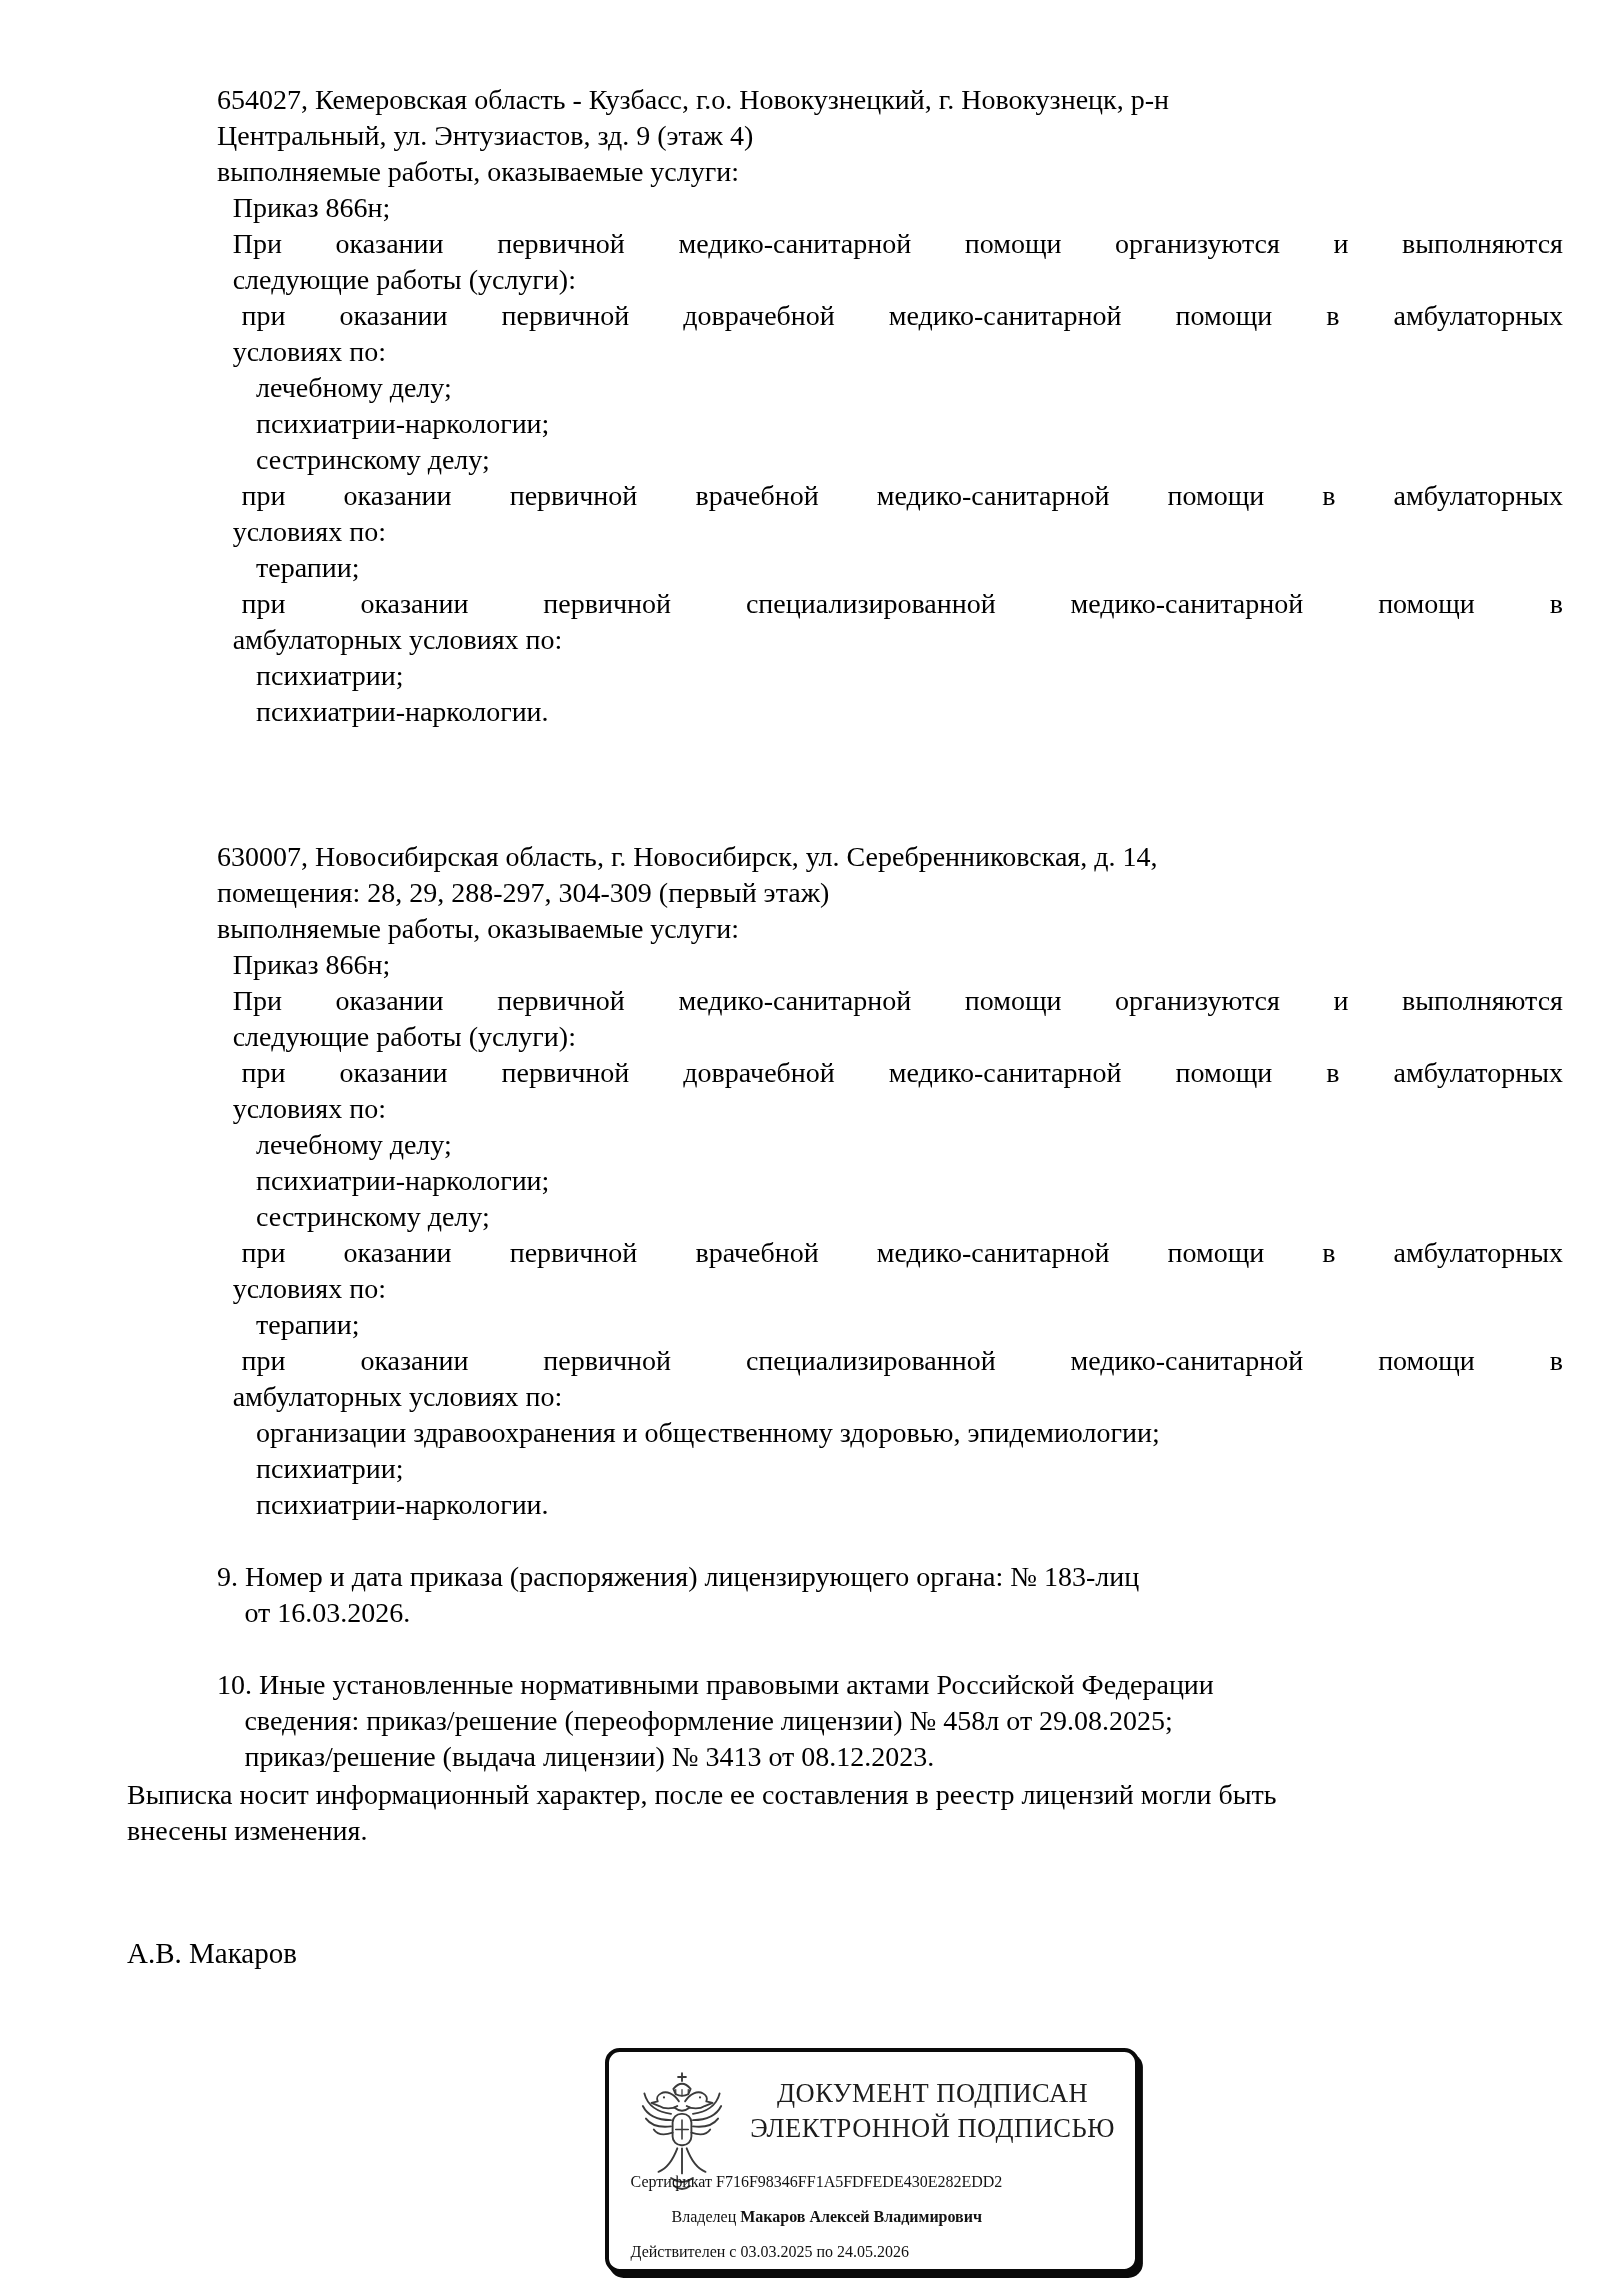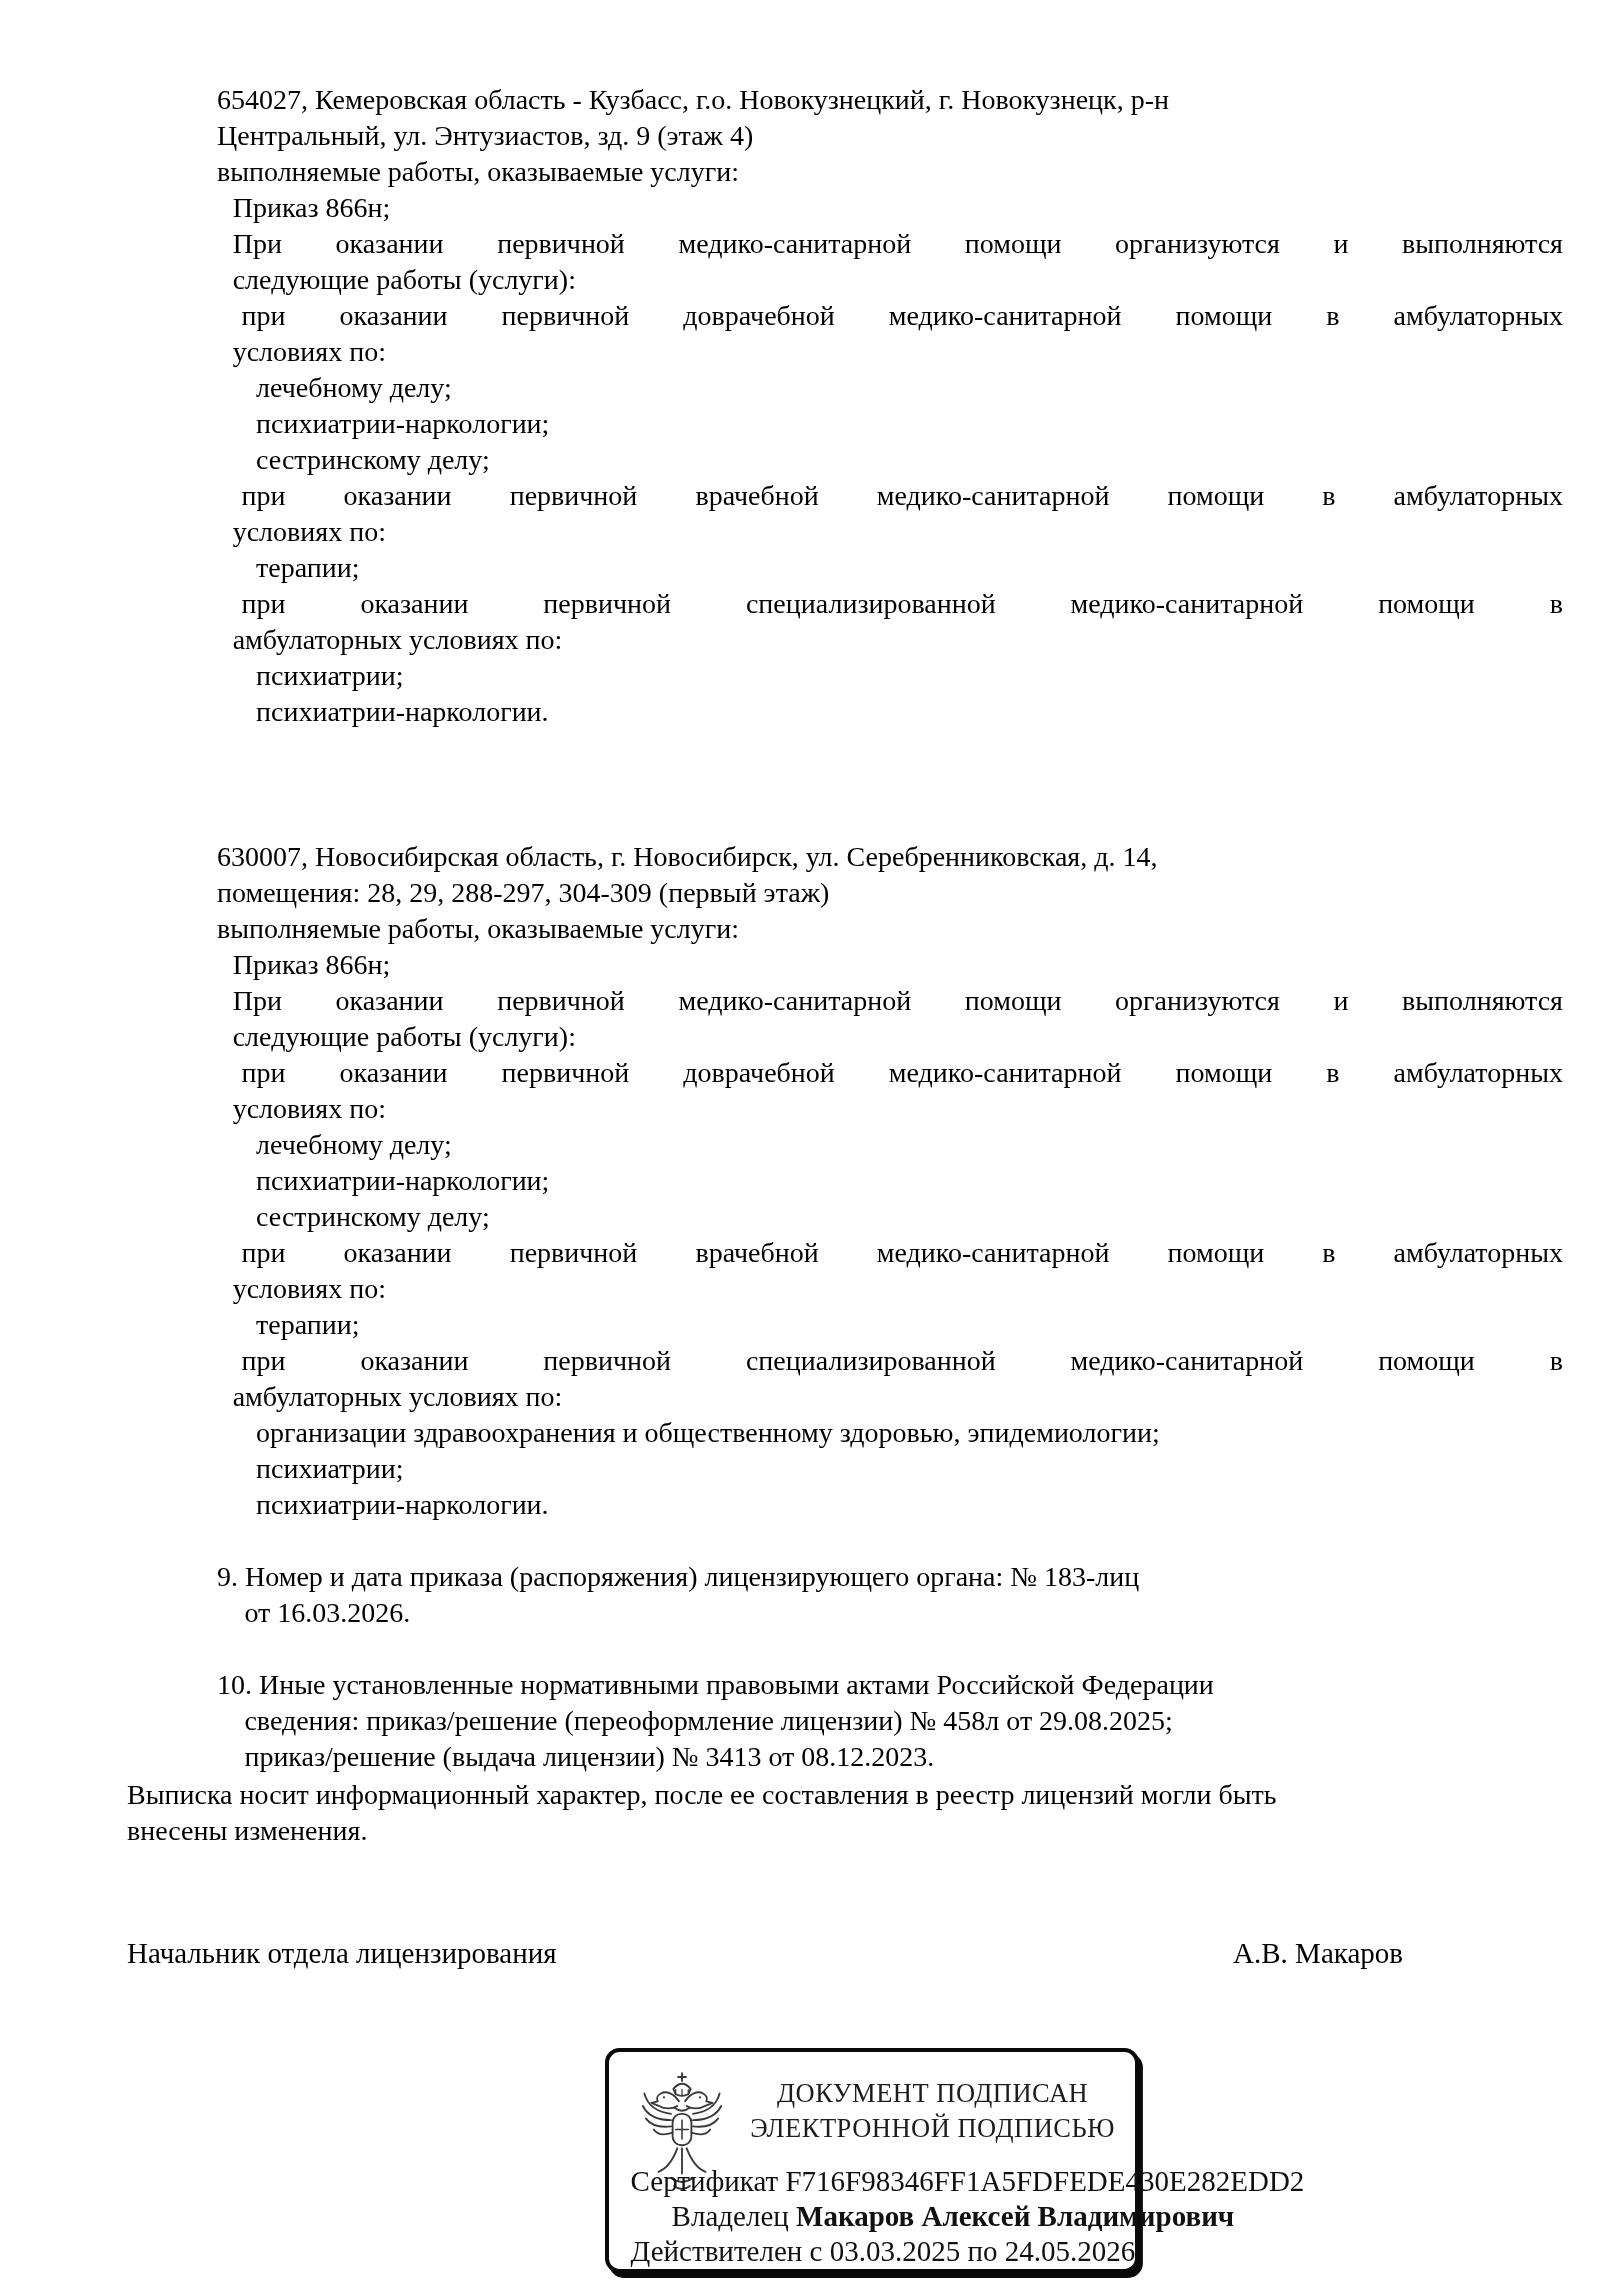--- a/index.html
+++ b/index.html
@@ -40,21 +40,21 @@
     border:4.9px solid #0a0a0a;border-radius:14.7px;
     box-shadow:3.9px 4.9px 0 0 #0a0a0a;
     box-sizing:border-box;
   }
   .stamp-emblem{position:absolute;left:25.5px;top:11.8px;width:94px;height:153px;}
   .stamp-title{
     position:absolute;left:133px;right:11.8px;top:23.5px;
     text-align:center;font-size:26.5px;line-height:35px;
     letter-spacing:0.5px;color:#1c1c1c;
   }
-  .stamp-row{position:absolute;left:21.6px;right:9.8px;font-size:29px;line-height:27.4px;color:#111;white-space:nowrap;}
+  .stamp-row{position:absolute;left:21.6px;right:9.8px;font-size:16px;line-height:27.4px;color:#111;white-space:nowrap;}
   .stamp-row.cert{top:116px;}
   .stamp-row.owner{top:151px;margin-left:41px;}
   .stamp-row.valid{top:186px;}
   .stamp-row b{font-weight:bold;}
 </style>
 </head>
 <body>
 
 <div class="page">
 
@@ -110,21 +110,20 @@
         <div class="line ind4">приказ/решение (выдача лицензии) № 3413 от 08.12.2023.</div>
       </div>
     </div>
 
   <div class="note">
       <div class="line">Выписка носит информационный характер, после ее составления в реестр лицензий могли быть</div>
       <div class="line">внесены изменения.</div>
     </div>
 
   <div class="sig-row">
-    <span>Начальник отдела лицензирования</span>
     <span>А.В. Макаров</span>
   </div>
 
   <div class="stamp">
     <svg class="stamp-emblem" viewBox="0 0 120 180" fill="none" stroke="#3a3a3a" stroke-width="2.4" stroke-linecap="round" stroke-linejoin="round">
 
       <path d="M60 4 v10 M55 9 h10"></path>
 
       <path d="M49 24 q11 -13 22 0 l-3 7 q-8 4 -16 0 z"></path>
       <path d="M52 31 v-6 M60 33 v-8 M68 31 v-6" stroke-width="1.6"></path>

